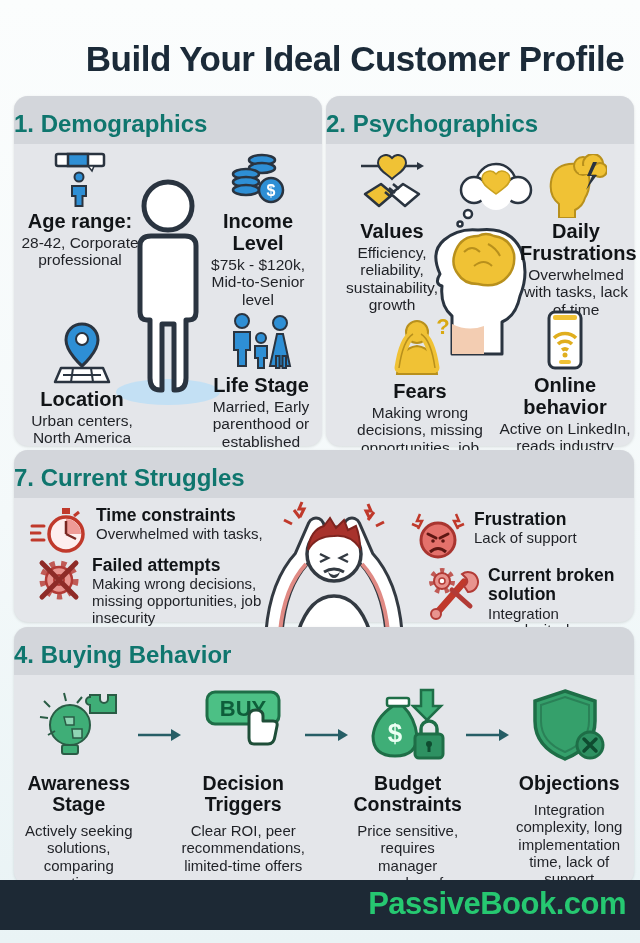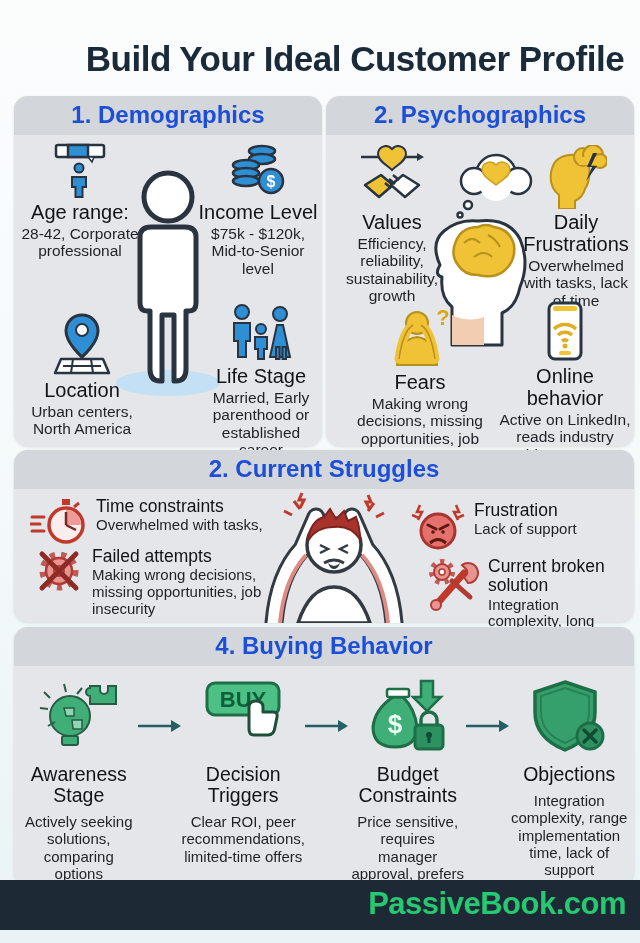--- a/index.html
+++ b/index.html
@@ -3,30 +3,30 @@
 <meta charset="utf-8">
 <style>
   html,body{margin:0;padding:0;}
   body{width:640px;font-family:"Liberation Sans",sans-serif;}
   .page{position:relative;width:640px;height:943px;overflow:hidden;
         background:linear-gradient(180deg,#fbfdfd 0%,#f4f9fa 55%,#e9f3f5 100%);}
   .page-title{position:absolute;top:16px;left:0;width:640px;text-align:center;
         font-size:35px;font-weight:bold;color:#1b2a38;letter-spacing:-0.5px;padding-left:35px;}
   .panel{position:absolute;background:#e4e6ea;border-radius:14px;
         box-shadow:0 1px 3px rgba(0,0,0,0.12);}
-  .panel-header{background:#d3d6db;border-radius:14px 14px 0 0;text-align:center;
-        font-size:24px;font-weight:bold;color:#1d4ed8;padding:5px 0 6px 0;}
+  .panel-header{background:#d3d6db;border-radius:14px 14px 0 0;
+        font-size:24px;font-weight:bold;color:#0f766e;padding:14px 0 6px 0;}
   .panel-body{position:relative;}
   #panel-demographics{left:14px;top:96px;width:308px;height:350px;}
   #panel-psychographics{left:326px;top:96px;width:308px;height:350px;}
   #panel-struggles{left:14px;top:450px;width:620px;height:172px;}
   #panel-buying{left:14px;top:627px;width:620px;height:258px;}
   .block{position:absolute;text-align:center;color:#1f2126;}
   .block .icon{display:flex;justify-content:center;margin-bottom:2px;}
-  .label{font-weight:normal;font-size:20px;line-height:1.1;color:#111417;}
+  .label{font-weight:bold;font-size:20px;line-height:1.1;color:#111417;}
   .desc{font-size:15.5px;line-height:1.12;margin-top:2px;color:#1f2126;}
   .center-art{position:absolute;}
   .hitem{position:absolute;display:flex;align-items:flex-start;text-align:left;}
   .hitem .icon{flex:0 0 auto;margin-right:8px;}
   .hitem .label{font-size:17.5px;}
   .hitem .desc{font-size:15px;margin-top:1px;}
   .buy-flow{display:flex;align-items:flex-start;padding:10px 6px 0 6px;}
   .buy-col{flex:1 1 0;text-align:center;color:#1f2126;}
   .buy-col .icon{display:flex;justify-content:center;align-items:center;height:82px;}
   .buy-col .label{font-size:19.5px;line-height:1.08;margin-top:6px;}
@@ -206,21 +206,21 @@
             <circle cx="24" cy="45" r="2.5" fill="#e0ae1e"></circle>
           </svg>
         </span>
         <div class="label">Online behavior</div>
         <div class="desc">Active on LinkedIn, reads industry blogs, uses productivity apps</div>
       </div>
     </div>
   </div>
 
   <div class="panel" id="panel-struggles">
-    <div class="panel-header">2. Current Struggles</div>
+    <div class="panel-header">7. Current Struggles</div>
     <div class="panel-body">
 
       <div class="center-art" style="left:240px;top:0px;">
         <svg width="160" height="134" viewBox="0 0 160 134">
           <path d="M20 134 Q24 86 48 60 L62 28" stroke="#333a42" stroke-width="19" fill="none" stroke-linecap="round"></path>
           <path d="M20 134 Q24 86 48 60 L62 28" stroke="#fff" stroke-width="13" fill="none" stroke-linecap="round"></path>
           <path d="M140 134 Q136 86 112 60 L98 28" stroke="#333a42" stroke-width="19" fill="none" stroke-linecap="round"></path>
           <path d="M140 134 Q136 86 112 60 L98 28" stroke="#fff" stroke-width="13" fill="none" stroke-linecap="round"></path>
           <path d="M26 134 Q30 90 52 66" stroke="#e08a84" stroke-width="4" fill="none"></path>
           <path d="M134 134 Q130 90 108 66" stroke="#e08a84" stroke-width="4" fill="none"></path>
@@ -388,21 +388,21 @@
         <div class="buy-col">
           <span class="icon">
             <svg width="84" height="78" viewBox="0 0 84 78">
               <path d="M38 4 L68 14 V34 Q68 60 38 72 Q8 60 8 34 V14 Z" fill="#35a06b" stroke="#1e6e47" stroke-width="3.5"></path>
               <path d="M38 10 L62 18 V34 Q62 55 38 65 Q14 55 14 34 V18 Z" fill="none" stroke="#2a8157" stroke-width="2"></path>
               <circle cx="63" cy="58" r="13" fill="#2e9162" stroke="#1e6e47" stroke-width="3"></circle>
               <path d="M57 52 l12 12 M69 52 l-12 12" stroke="#0f4c30" stroke-width="3.5" stroke-linecap="round"></path>
             </svg>
           </span>
           <div class="label">Objections</div>
-          <div class="desc">Integration complexity, range implementation time, lack of support</div>
+          <div class="desc">Integration complexity, long implementation time, lack of support</div>
         </div>
 
       </div>
     </div>
   </div>
 
   <div class="footer">
     <span class="brand">PassiveBook.com</span>
   </div>
 

